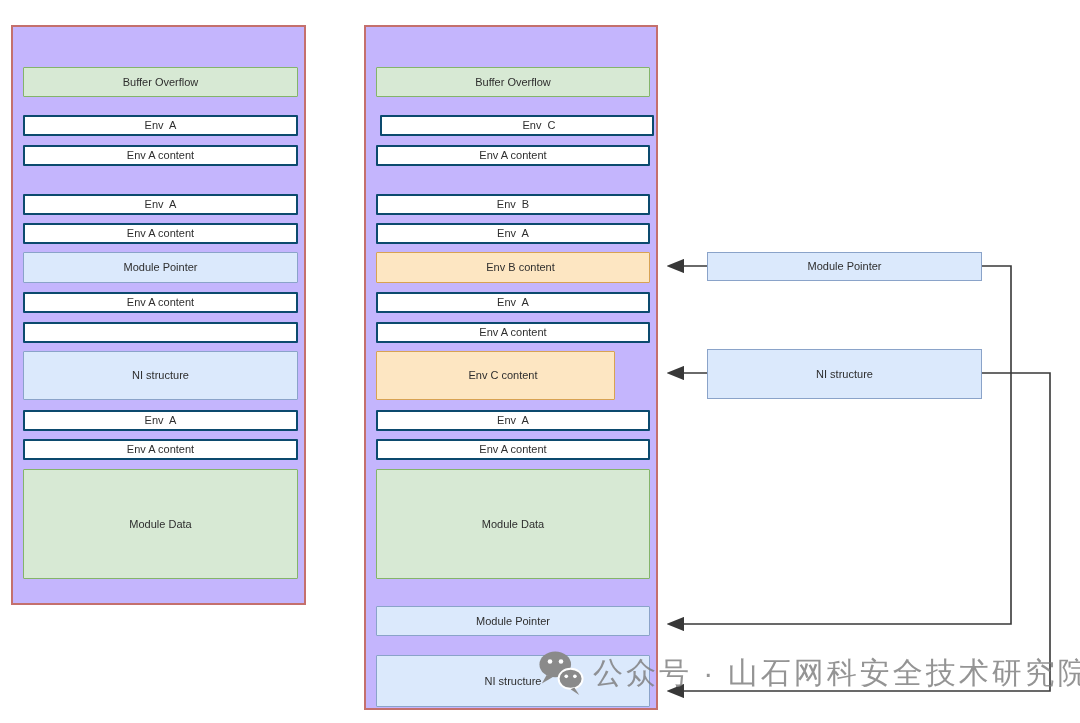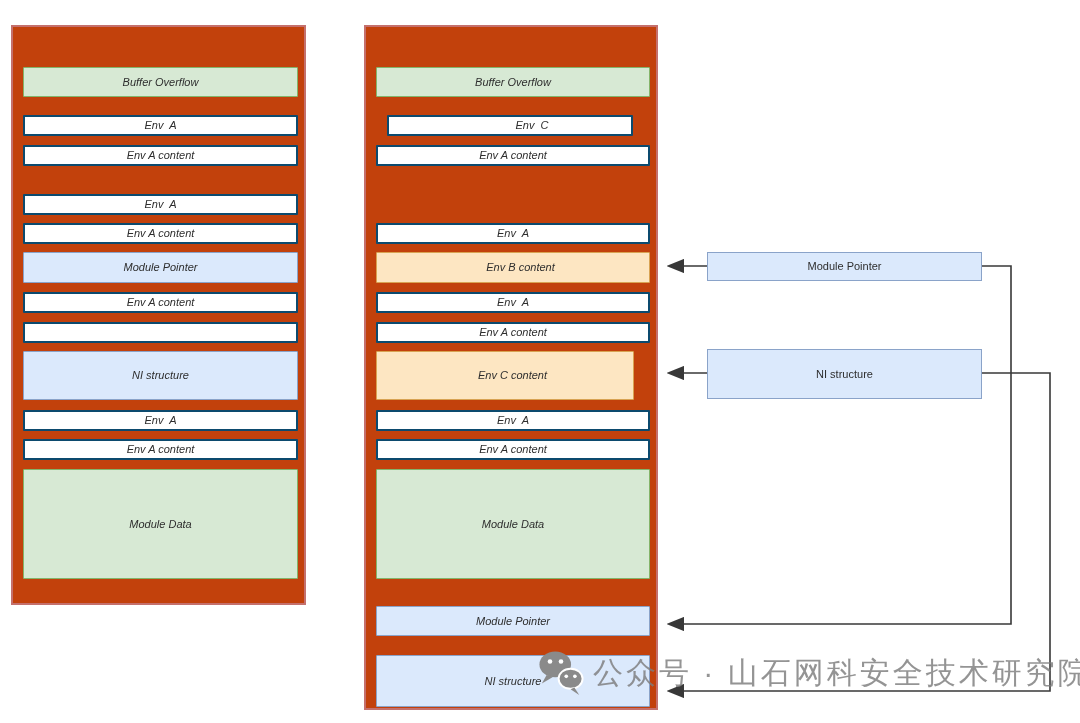--- a/index.html
+++ b/index.html
@@ -1,23 +1,22 @@
 <!DOCTYPE html>
 <html><head>
 <meta charset="utf-8">
 <style>
   html,body{margin:0;padding:0;background:#ffffff;}
   #stage{
     position:relative;width:1080px;height:723px;background:#ffffff;
     overflow:hidden;font-family:"Liberation Sans", sans-serif;
   }
   .mem-col{
-    position:absolute;background:#c2410c;border:2px solid #c4706d;
+    position:absolute;background:#c4b5fd;border:2px solid #c4706d;
     box-sizing:border-box;
-    font-style:italic;
   }
   .mem-box{
     position:absolute;box-sizing:border-box;display:flex;
     align-items:center;justify-content:center;border-radius:1px;
   }
   .mem-label{
     font-size:11px;color:#2e2e2e;white-space:pre;line-height:1;
     text-align:center;
   }
   .k-white{background:#ffffff;border:2px solid #0c4a6e;}
@@ -79,39 +78,42 @@
           <span class="mem-label">Env A content</span>
         </div>
         <div class="mem-box k-green" style="left: 10px; top: 442px; width: 275px; height: 110px;">
           <span class="mem-label">Module Data</span>
         </div>
       </div>
       <div class="mem-col" style="left: 364px; top: 25px; width: 294px; height: 685px;">
         <div class="mem-box k-green" style="left: 10px; top: 40px; width: 274px; height: 30px;">
           <span class="mem-label">Buffer Overflow</span>
         </div>
-        <div class="mem-box k-white" style="left: 21px; top: 88px; width: 246px; height: 21px; padding-left: 44px;">
+        <div class="mem-box k-white" style="left: 14px; top: 88px; width: 274px; height: 21px; padding-left: 44px;">
           <span class="mem-label">Env  C</span>
         </div>
         <div class="mem-box k-white" style="left: 10px; top: 118px; width: 274px; height: 21px;">
           <span class="mem-label">Env A content</span>
+        </div>
+        <div class="mem-box k-white" style="left: 10px; top: 167px; width: 274px; height: 21px;">
+          <span class="mem-label">Env  B</span>
         </div>
         <div class="mem-box k-white" style="left: 10px; top: 196px; width: 274px; height: 21px;">
           <span class="mem-label">Env  A</span>
         </div>
         <div class="mem-box k-orange" style="left: 10px; top: 225px; width: 274px; height: 31px;">
           <span class="mem-label">Env B content</span>
         </div>
         <div class="mem-box k-white" style="left: 10px; top: 265px; width: 274px; height: 21px;">
           <span class="mem-label">Env  A</span>
         </div>
         <div class="mem-box k-white" style="left: 10px; top: 295px; width: 274px; height: 21px;">
           <span class="mem-label">Env A content</span>
         </div>
-        <div class="mem-box k-orange" style="left: 10px; top: 324px; width: 258px; height: 49px;">
+        <div class="mem-box k-orange" style="left: 10px; top: 324px; width: 239px; height: 49px;">
           <span class="mem-label">Env C content</span>
         </div>
         <div class="mem-box k-white" style="left: 10px; top: 383px; width: 274px; height: 21px;">
           <span class="mem-label">Env  A</span>
         </div>
         <div class="mem-box k-white" style="left: 10px; top: 412px; width: 274px; height: 21px;">
           <span class="mem-label">Env A content</span>
         </div>
         <div class="mem-box k-green" style="left: 10px; top: 442px; width: 274px; height: 110px;">
           <span class="mem-label">Module Data</span>

